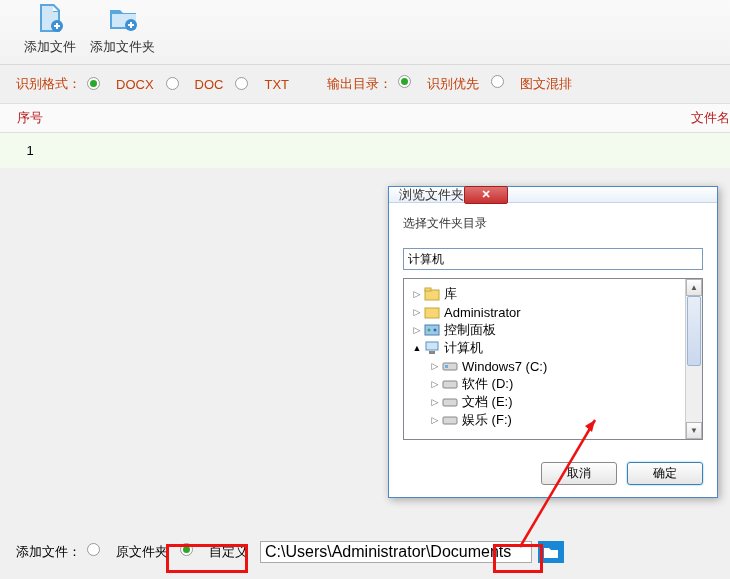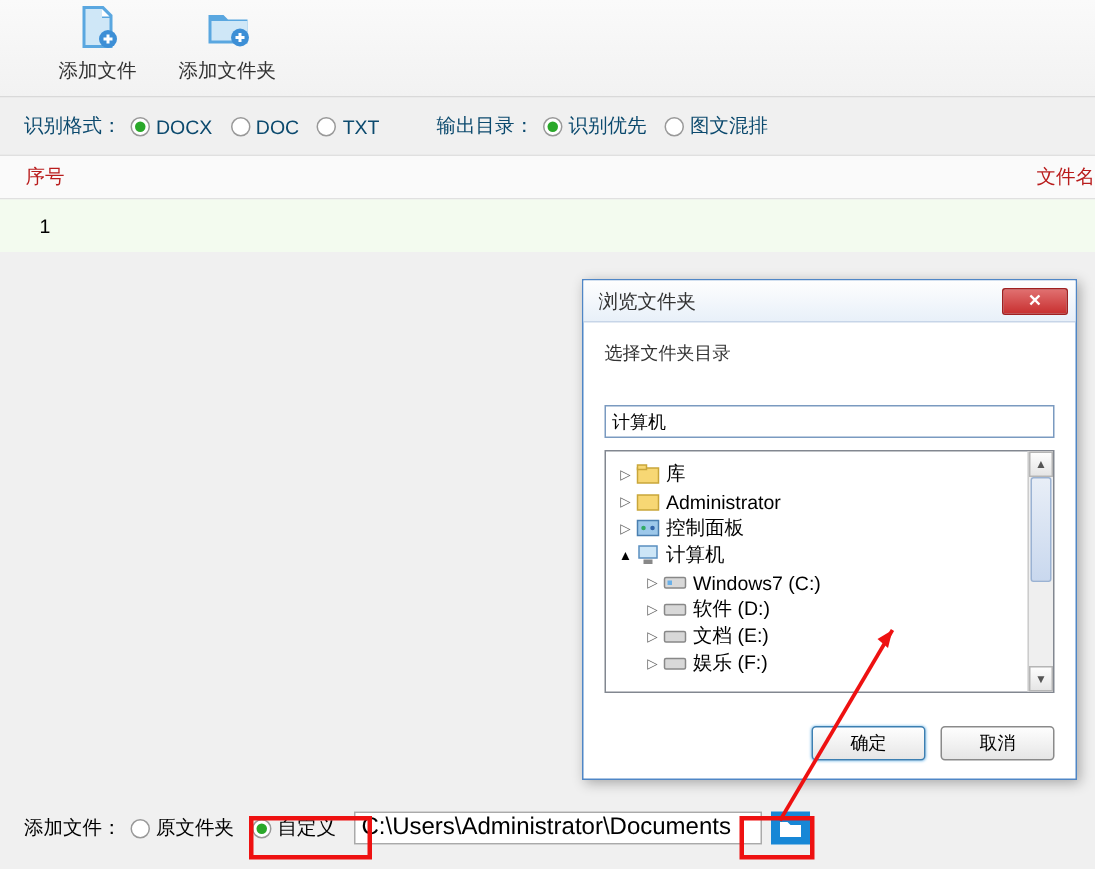--- a/index.html
+++ b/index.html
@@ -1,40 +1,40 @@
 <!DOCTYPE html>
 <html><head>
 <meta charset="utf-8">
 <style>
 *{box-sizing:border-box;margin:0;padding:0;font-family:"Microsoft YaHei",SimSun,Arial,sans-serif;font-size:13px}
 body{background:#f0f0f0;width:730px;height:579px;position:relative;overflow:hidden}
-.toolbar{display:flex;gap:28px;padding:2px 24px 8px 39px;background:linear-gradient(#fafafa,#f2f2f2);border-bottom:1px solid #d9d9d9}
+.toolbar{display:flex;gap:14px;padding:2px 24px 8px 24px;background:linear-gradient(#fafafa,#f2f2f2);border-bottom:1px solid #d9d9d9}
 .tb-item{display:flex;flex-direction:column;align-items:center;gap:4px;cursor:pointer;color:#333}
 .tb-item svg{width:32px;height:32px}
-.options{display:flex;align-items:center;gap:6px;padding:10px 16px;background:#f0f0f0;color:#0c4a6e}
+.options{display:flex;align-items:center;gap:6px;padding:10px 16px;background:#f0f0f0;color:#c2410c}
 .options .gap{width:20px}
-.radio{display:inline-flex;align-items:center;gap:4px;margin-right:6px;cursor:pointer}
+.radio{display:inline-flex;gap:16px;margin-right:6px;cursor:pointer}
 .radio .dot{width:13px;height:13px;border:1px solid #999;border-radius:50%;display:inline-flex;align-items:center;justify-content:center;background:#fff}
 .radio.sel .dot::after{content:"";width:7px;height:7px;border-radius:50%;background:#2aa82a}
 .header-row{display:flex;background:#fafafa;border-top:1px solid #e0e0e0;border-bottom:1px solid #e0e0e0;padding:5px 0;color:#b91c1c}
 .col-seq{width:60px;text-align:center}
 .col-name{flex:1;text-align:right}
 .row{display:flex;padding:10px 0;background:#f3fbef}
 .row .c1{width:60px;text-align:center}
 .row .c2{flex:1;padding-left:4px}
 .bottom{position:absolute;left:0;right:0;bottom:10px;display:flex;align-items:center;gap:6px;padding:6px 16px}
 .bottom input.path{flex:0 0 272px;height:22px;border:1px solid #aaa;padding:0 4px;background:#fff;font-size:16px}
 .browse-btn{width:26px;height:22px;background:#1787d6;display:flex;align-items:center;justify-content:center;cursor:pointer}
 .redbox{position:absolute;border:3px solid #e11;pointer-events:none}
 .arrow{position:absolute;pointer-events:none}
 .dialog{position:absolute;left:388px;top:186px;width:330px;background:#fff;border:1px solid #4f86c6;box-shadow:2px 2px 8px rgba(0,0,0,.3)}
-.dlg-title{background:linear-gradient(#fefefe,#e8f0f9);border-bottom:1px solid #c7d5e8;height:28px;display:flex;align-items:center;justify-content:space-between;padding:0 5px 0 10px;font-size:12px;color:#333}
+.dlg-title{background:linear-gradient(#fefefe,#e8f0f9);border-bottom:1px solid #c7d5e8;height:16px;display:flex;align-items:center;padding:0 5px 0 10px;font-size:12px;color:#333}
 .closebtn{width:44px;height:18px;background:linear-gradient(#e07070,#c83030);border:1px solid #a02020;border-radius:2px;display:flex;align-items:center;justify-content:center;color:#fff;cursor:pointer;font-weight:bold;font-size:11px}
 .dlg-body{padding:12px 14px 10px 14px}
-.dlg-sub{font-size:12px;margin-bottom:26px;color:#333}
+.dlg-sub{font-size:12px;margin-bottom:16px;color:#333}
 .combo{width:100%;height:22px;border:1px solid #7a9ac0;background:#fff;padding:0 4px;font-size:12px;margin-bottom:8px}
 .tree-wrap{border:1px solid #828790;height:162px;display:flex;background:#fff}
 .tree{flex:1;padding:6px 4px;overflow:hidden;font-family:SimSun,monospace;font-size:12px;color:#000}
 .tree .node{display:flex;align-items:center;height:18px;white-space:nowrap}
 .tri{width:10px;display:inline-flex;justify-content:center;color:#6a6a6a;font-size:9px;margin-right:2px}
 .ico{width:16px;height:14px;margin-right:4px;display:inline-block}
 .scrollbar{width:17px;background:#f0f0f0;border-left:1px solid #ccc;display:flex;flex-direction:column}
 .sb-btn{height:17px;background:linear-gradient(#fdfdfd,#e5e5e5);border:1px solid #b5b5b5;display:flex;align-items:center;justify-content:center;font-size:8px;color:#555;cursor:pointer}
 .sb-track{flex:1;background:#efefef;position:relative}
 .sb-thumb{position:absolute;left:1px;right:1px;top:0;height:70px;background:linear-gradient(#e8eef7,#c9d8ee);border:1px solid #9ab2d3;border-radius:2px}
@@ -176,22 +176,22 @@
       <div class="scrollbar">
         <div class="sb-btn">▲</div>
         <div class="sb-track">
             <div class="sb-thumb"></div>
           </div>
         <div class="sb-btn">▼</div>
       </div>
     </div>
   </div>
   <div class="dlg-buttons">
+    <button class="winbtn">取消</button>
     <button class="winbtn primary">确定</button>
-    <button class="winbtn">取消</button>
   </div>
 </div>
 
 <div class="bottom">
   <span>添加文件：</span>
   <span class="radio">
       <span class="dot"></span>
       <span>原文件夹</span>
     </span>
   <span class="radio sel">

